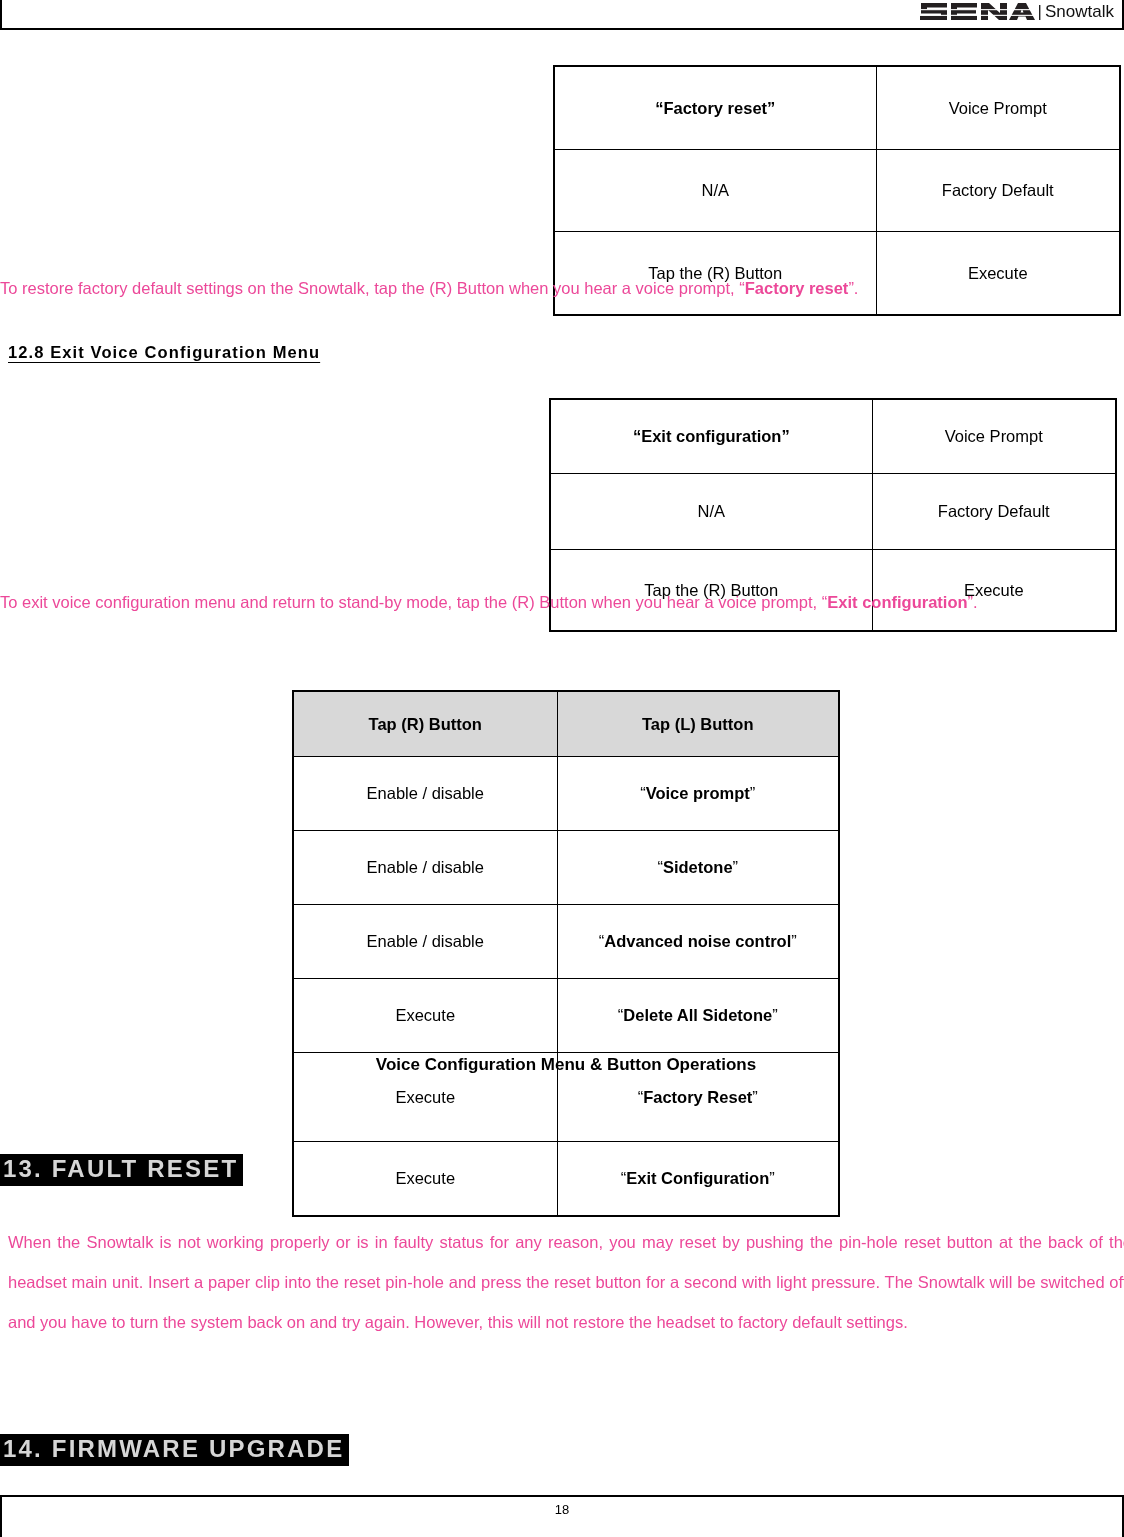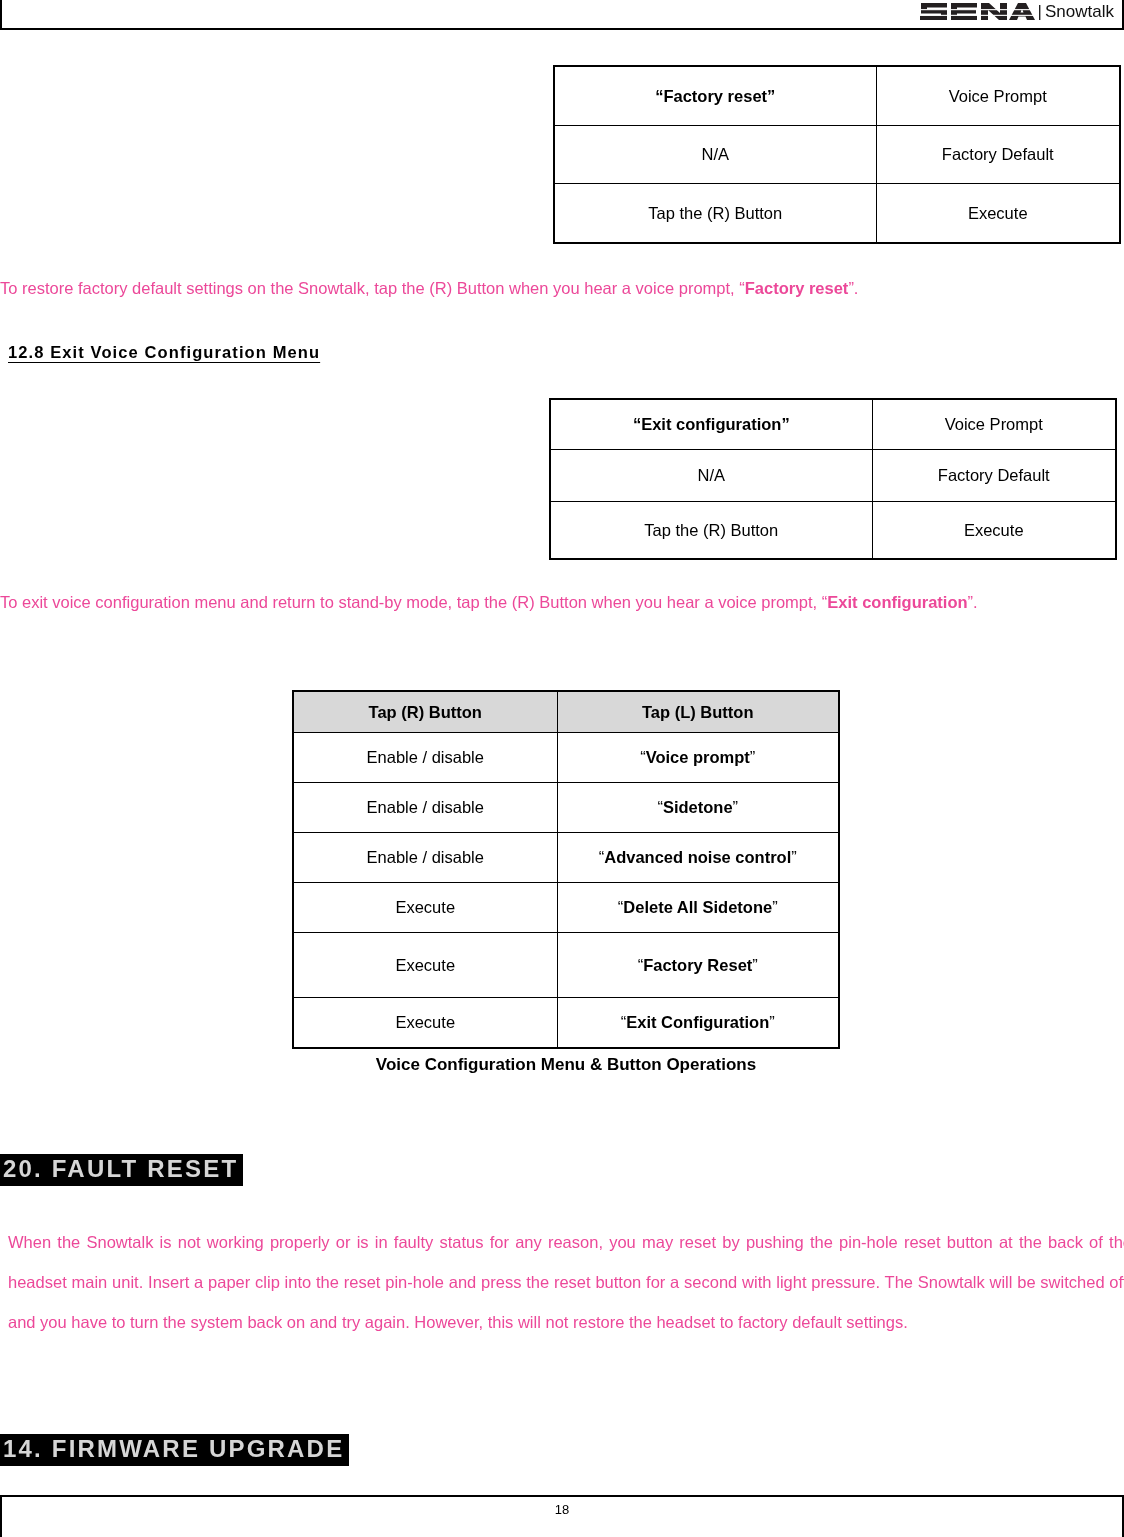--- a/index.html
+++ b/index.html
@@ -91,21 +91,21 @@
   table.spec-table {
     border-collapse: collapse;
     table-layout: fixed;
   }
   table.spec-table td,
   table.spec-table th {
     border: 1px solid #000000;
     text-align: center;
     font-size: 16.5px;
     font-weight: normal;
-    padding: 0 6px;
+    padding: 12px 6px;
     color: #000;
   }
   table.spec-table {
     border: 2px solid #000000;
   }
 
   
   .prompt-table { width: 568px; }
   .prompt-table col.c1 { width: 322px; }
   .prompt-table col.c2 { width: 244px; }
@@ -284,21 +284,21 @@
       <td class="row"><span>“</span><span class="b">Exit Configuration</span><span>”</span></td>
     </tr>
   </tbody>
 </table>
 
 <div class="abs" style="left:292px; top:1053px; width:548px;">
   <p class="table-caption">Voice Configuration Menu &amp; Button Operations</p>
 </div>
 
 <div class="abs" style="left:0px; top:1154px;">
-  <h2 class="major-heading">20. FAULT RESET</h2>
+  <h2 class="major-heading">13. FAULT RESET</h2>
 </div>
 
 <div class="abs" style="left:8px; top:1222px; width:1124px;">
   <p class="body-text justify">When the Snowtalk is not working properly or is in faulty status for any reason, you may reset by pushing the pin-hole reset button at the back of the headset main unit. Insert a paper clip into the reset pin-hole and press the reset button for a second with light pressure. The Snowtalk will be switched off, and you have to turn the system back on and try again. However, this will not restore the headset to factory default settings.</p>
 </div>
 
 <div class="abs" style="left:0px; top:1434px;">
   <h2 class="major-heading">14. FIRMWARE UPGRADE</h2>
 </div>
 

